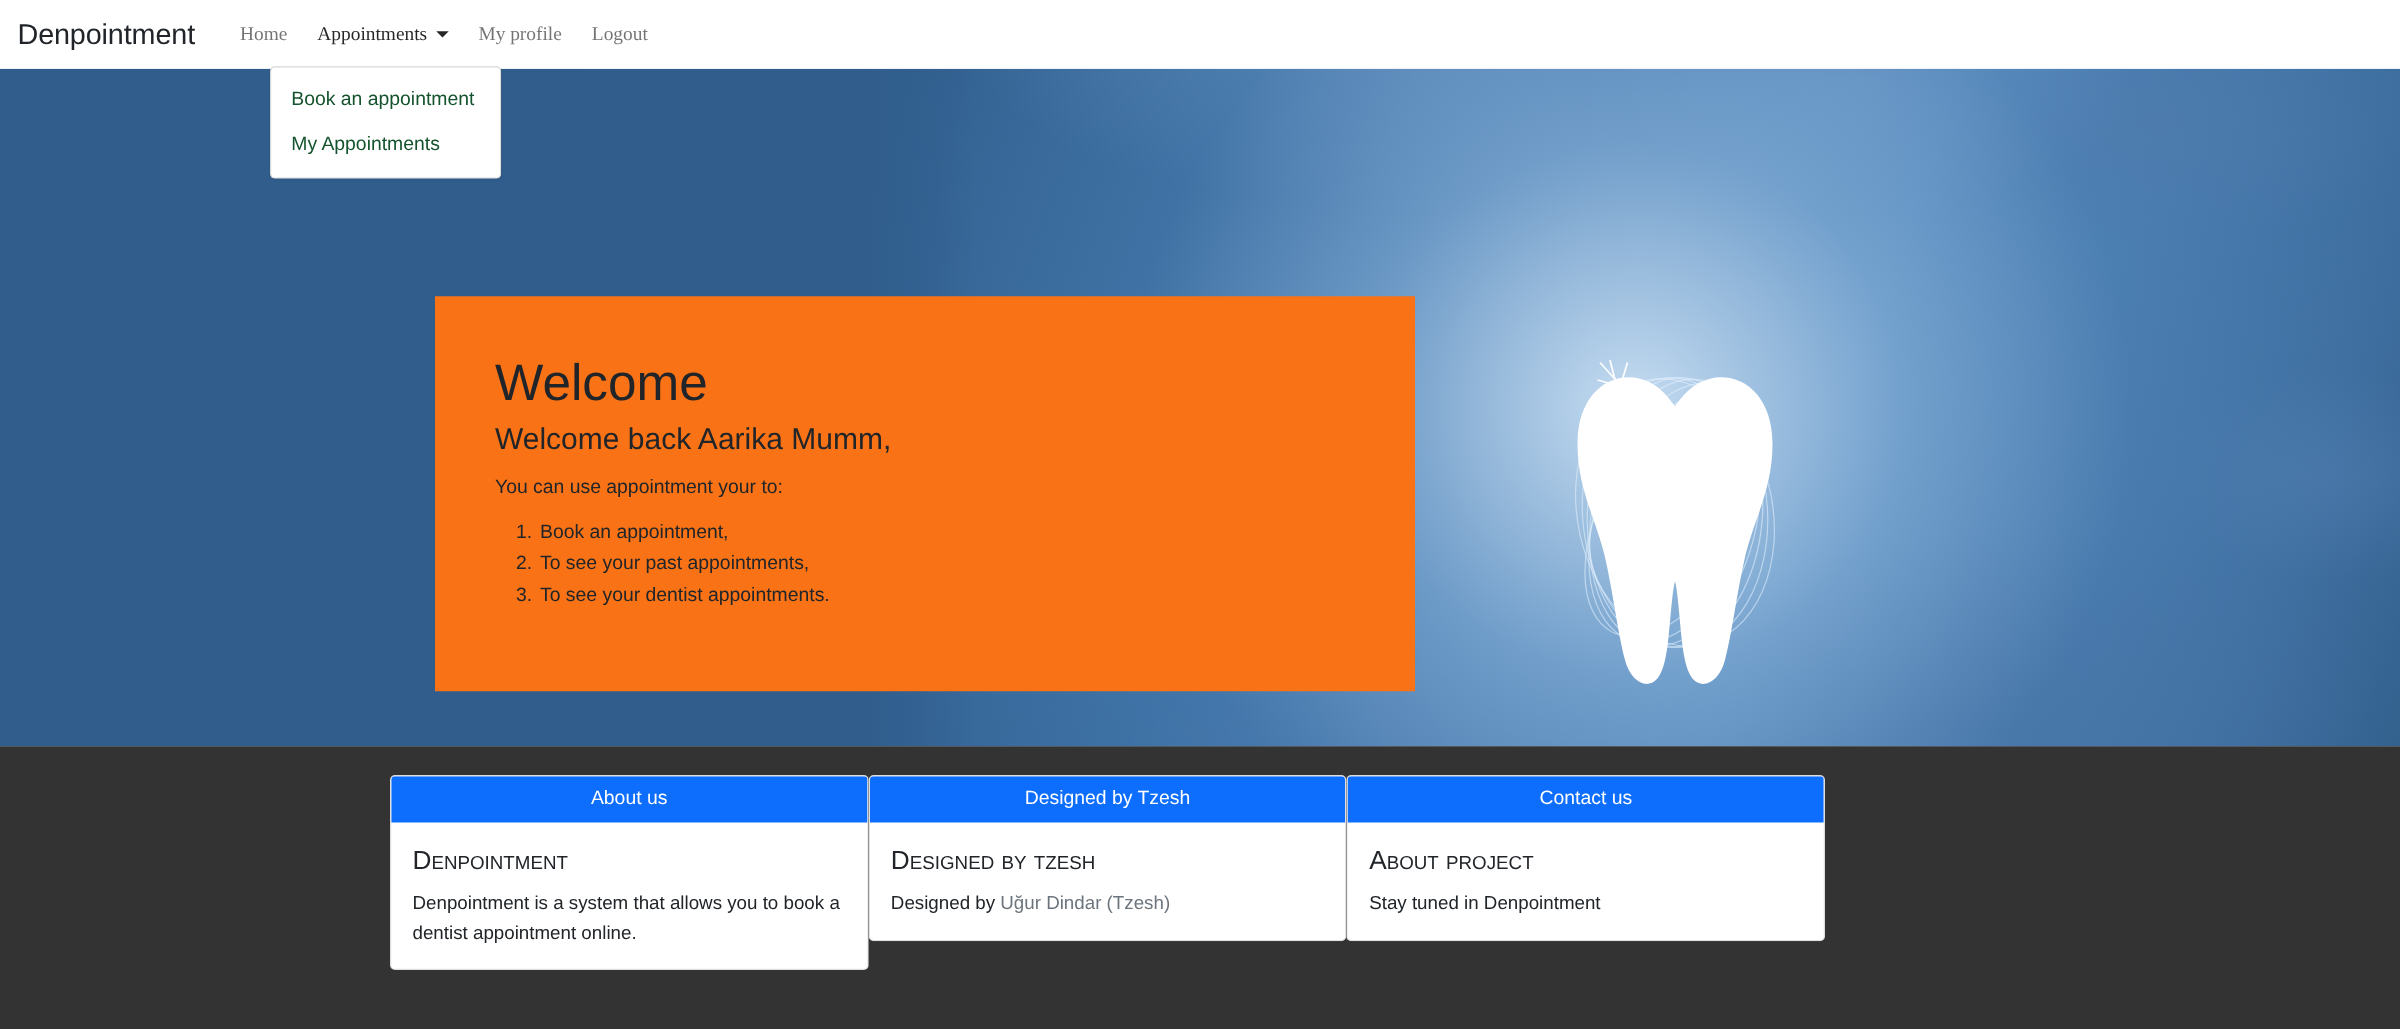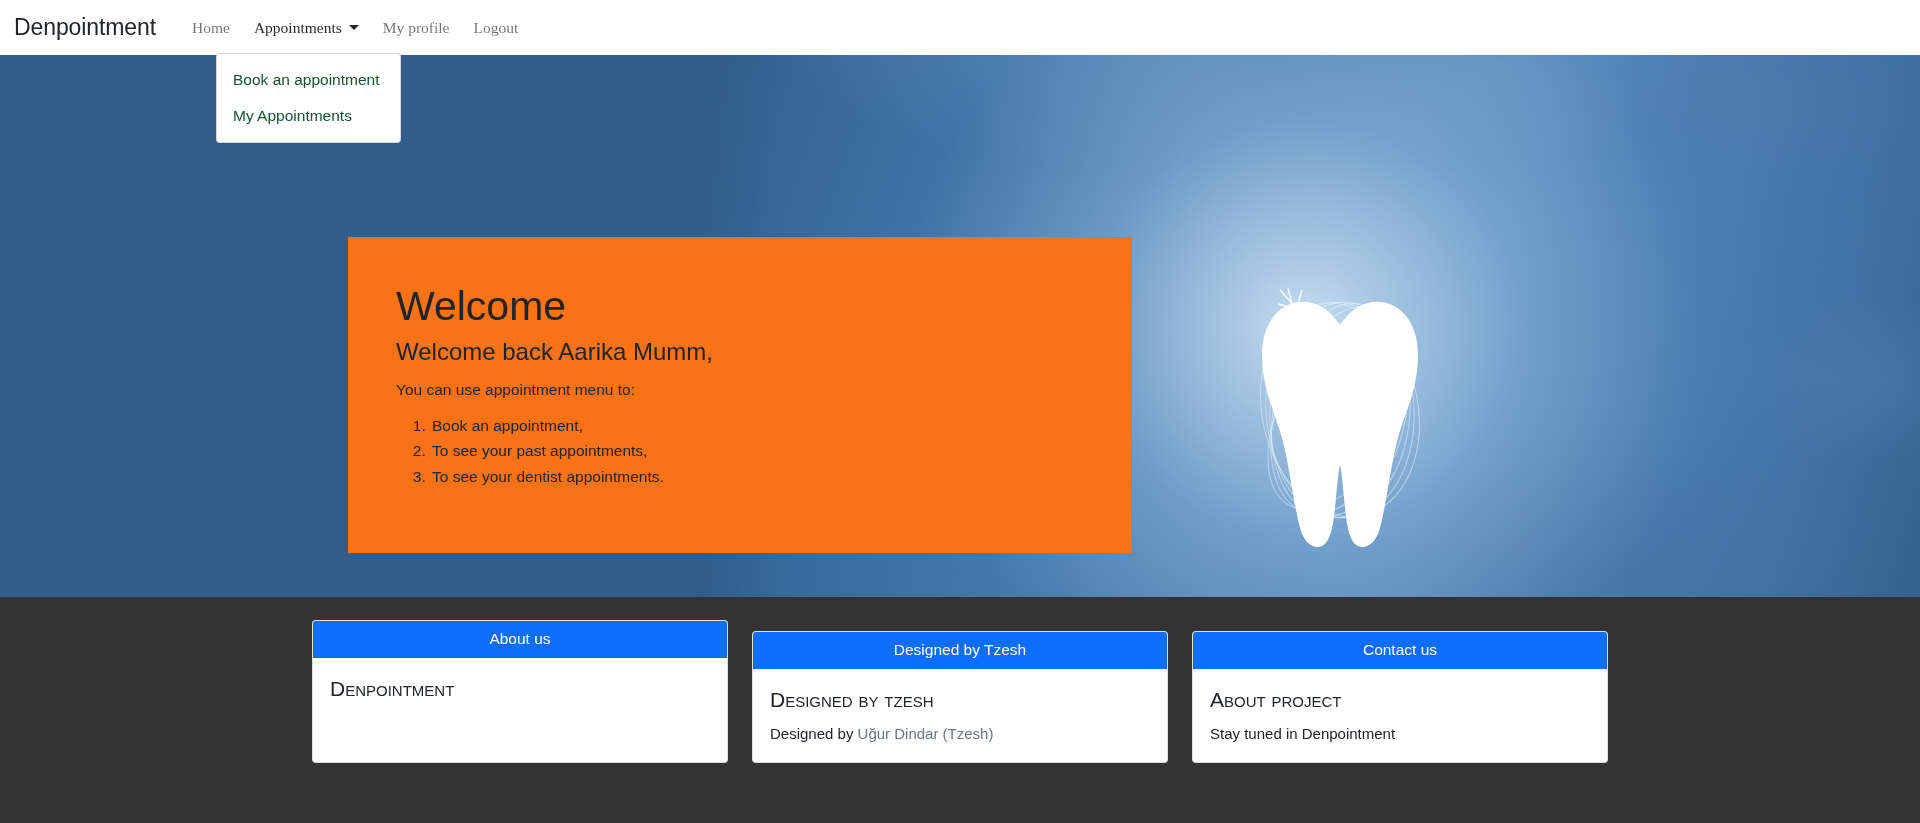--- a/index.html
+++ b/index.html
@@ -155,24 +155,24 @@
   
   .footer {
     position: absolute;
     left: 0; top: 597px;
     width: 1920px; height: 226px;
     background: #333333;
   }
   .footer-row {
     position: absolute;
     left: 312px; top: 23px;
-    width: 1296px;
+    width: 1148px;
     display: flex;
     justify-content: space-between;
-    align-items: flex-end;
+    align-items: flex-start;
   }
   .fcard {
     width: 416px;
     background: #ffffff;
     border: 1px solid rgba(0,0,0,.125);
     border-radius: 4px;
     overflow: hidden;
   }
   .fcard-header {
     background: #0d6efd;
@@ -261,36 +261,37 @@
           <line x1="88" y1="44" x2="110" y2="50"></line>
           <line x1="90" y1="30" x2="108" y2="50"></line>
           <line x1="112" y1="30" x2="106" y2="50"></line>
         </g>
       </svg>
     </div>
 
     <div class="welcome-card">
       <h1 class="welcome-title">Welcome</h1>
       <h2 class="welcome-sub">Welcome back Aarika Mumm,</h2>
-      <p class="welcome-lead">You can use appointment menu to:</p>
+      <p class="welcome-lead">You can use appointment your to:</p>
       <ol class="welcome-list">
         <li>Book an appointment,</li>
         <li>To see your past appointments,</li>
         <li>To see your dentist appointments.</li>
       </ol>
     </div>
   </section>
 
   <footer class="footer">
     <div class="footer-row">
 
       <div class="fcard fcard-1">
         <div class="fcard-header">About us</div>
         <div class="fcard-body">
           <h5 class="fcard-title">Denpointment</h5>
+          <p class="fcard-text">Denpointment is a system that allows you to book a dentist appointment online.</p>
         </div>
       </div>
 
       <div class="fcard fcard-3">
         <div class="fcard-header">Designed by Tzesh</div>
         <div class="fcard-body">
           <h5 class="fcard-title">Designed by Tzesh</h5>
           <p class="fcard-text"><span>Designed by </span><span class="muted-link">Uğur Dindar (Tzesh)</span></p>
         </div>
       </div>

